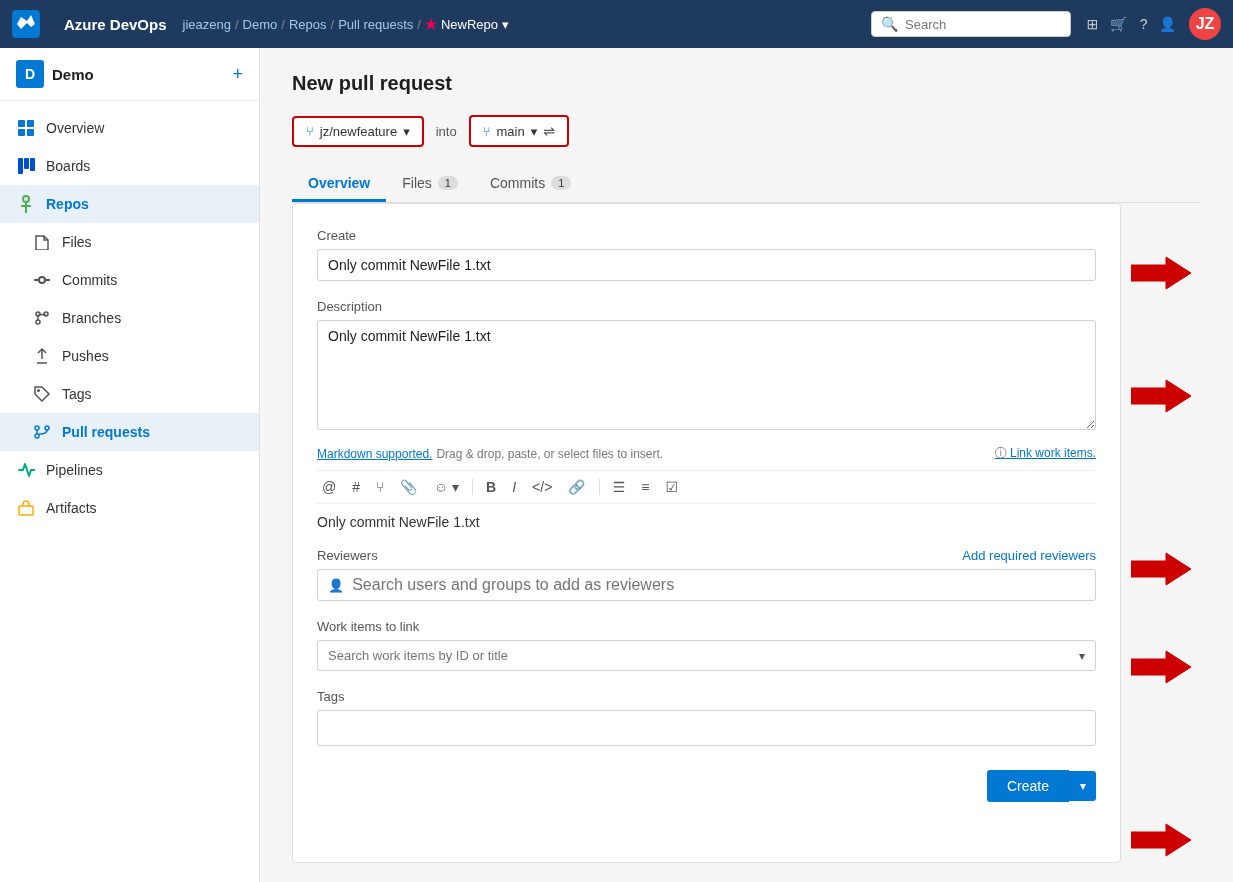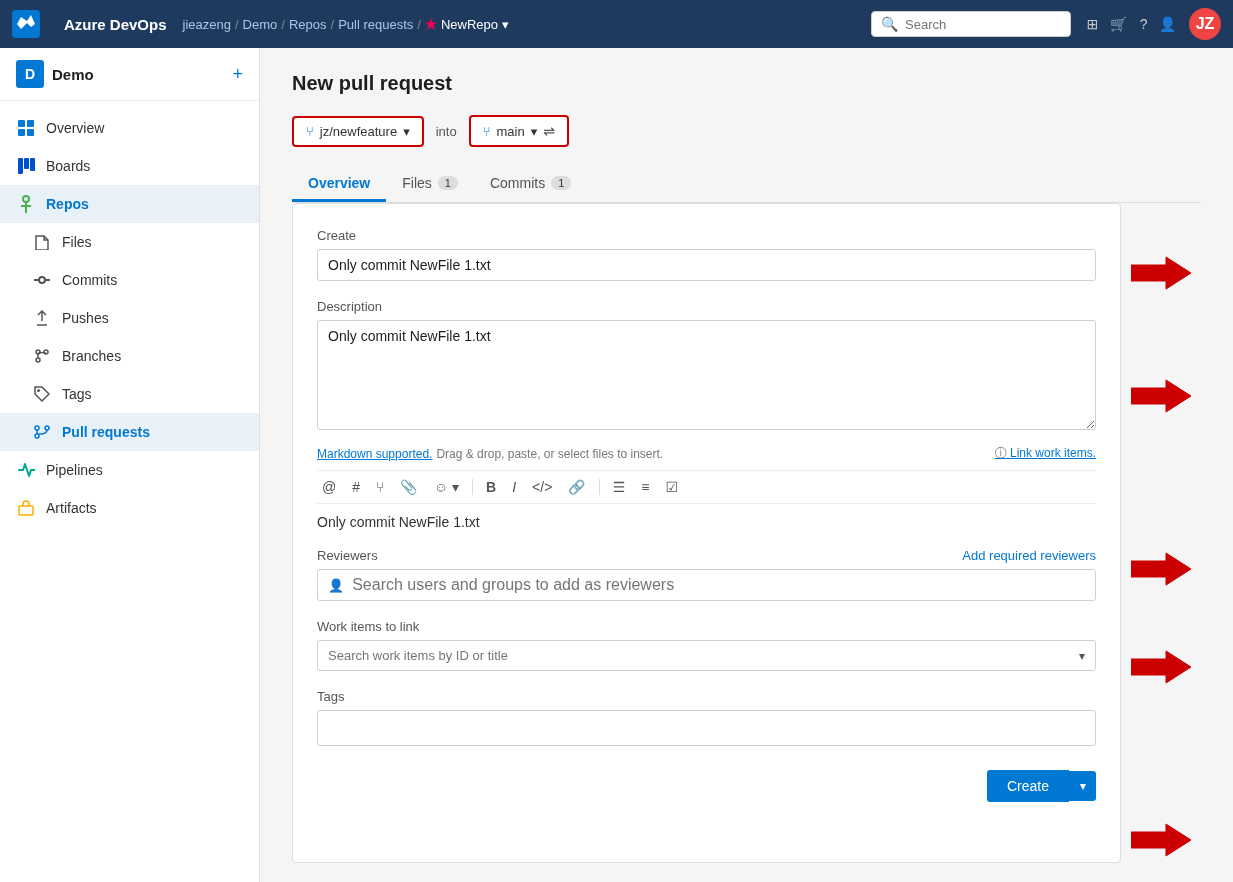--- a/index.html
+++ b/index.html
@@ -244,36 +244,36 @@
               <line x1="0" y1="8" x2="5" y2="8" stroke="#555" stroke-width="2"></line>
               <line x1="11" y1="8" x2="16" y2="8" stroke="#555" stroke-width="2"></line>
             </svg>
         </span>
         <span>Commits</span>
       </div>
 
       <div class="nav-item" style="padding-left:32px">
         <span class="nav-icon">
           <svg width="16" height="16" viewBox="0 0 16 16" fill="none">
-              <path d="M8 1v10M4 5l4-4 4 4M3 15h10" stroke="#555" stroke-width="1.5"></path>
-            </svg>
-        </span>
-        <span>Pushes</span>
-      </div>
-
-      <div class="nav-item" style="padding-left:32px">
-        <span class="nav-icon">
-          <svg width="16" height="16" viewBox="0 0 16 16" fill="none">
               <circle cx="4" cy="4" r="2" stroke="#555" stroke-width="1.5" fill="none"></circle>
               <circle cx="12" cy="4" r="2" stroke="#555" stroke-width="1.5" fill="none"></circle>
               <circle cx="4" cy="12" r="2" stroke="#555" stroke-width="1.5" fill="none"></circle>
               <path d="M4 6v4M4 6c0-2 8-2 8 0v0" stroke="#555" stroke-width="1.5" fill="none"></path>
             </svg>
         </span>
         <span>Branches</span>
+      </div>
+
+      <div class="nav-item" style="padding-left:32px">
+        <span class="nav-icon">
+          <svg width="16" height="16" viewBox="0 0 16 16" fill="none">
+              <path d="M8 1v10M4 5l4-4 4 4M3 15h10" stroke="#555" stroke-width="1.5"></path>
+            </svg>
+        </span>
+        <span>Pushes</span>
       </div>
 
       <div class="nav-item" style="padding-left:32px">
         <span class="nav-icon">
           <svg width="16" height="16" viewBox="0 0 16 16" fill="none">
               <path d="M1 1h7l7 7-7 7-7-7V1z" stroke="#555" stroke-width="1.5" fill="none"></path>
               <circle cx="4.5" cy="4.5" r="1.5" fill="#555"></circle>
             </svg>
         </span>
         <span>Tags</span>

